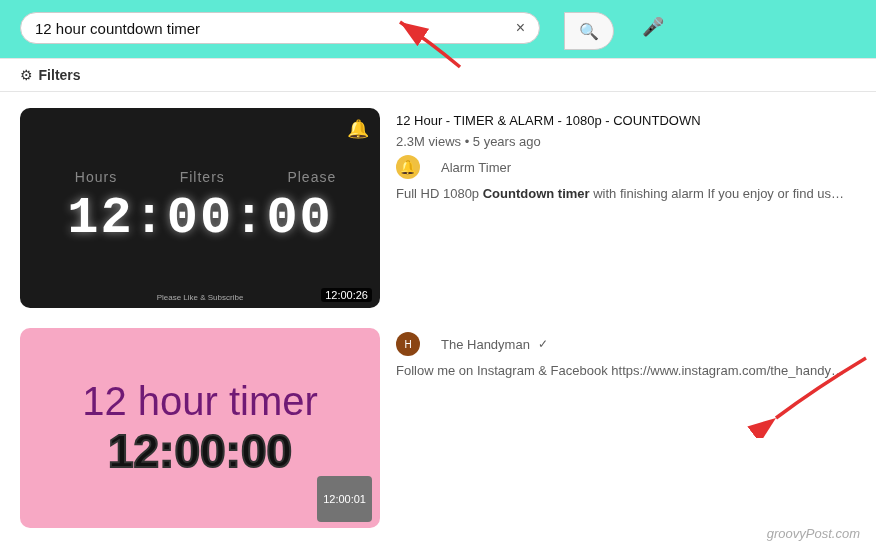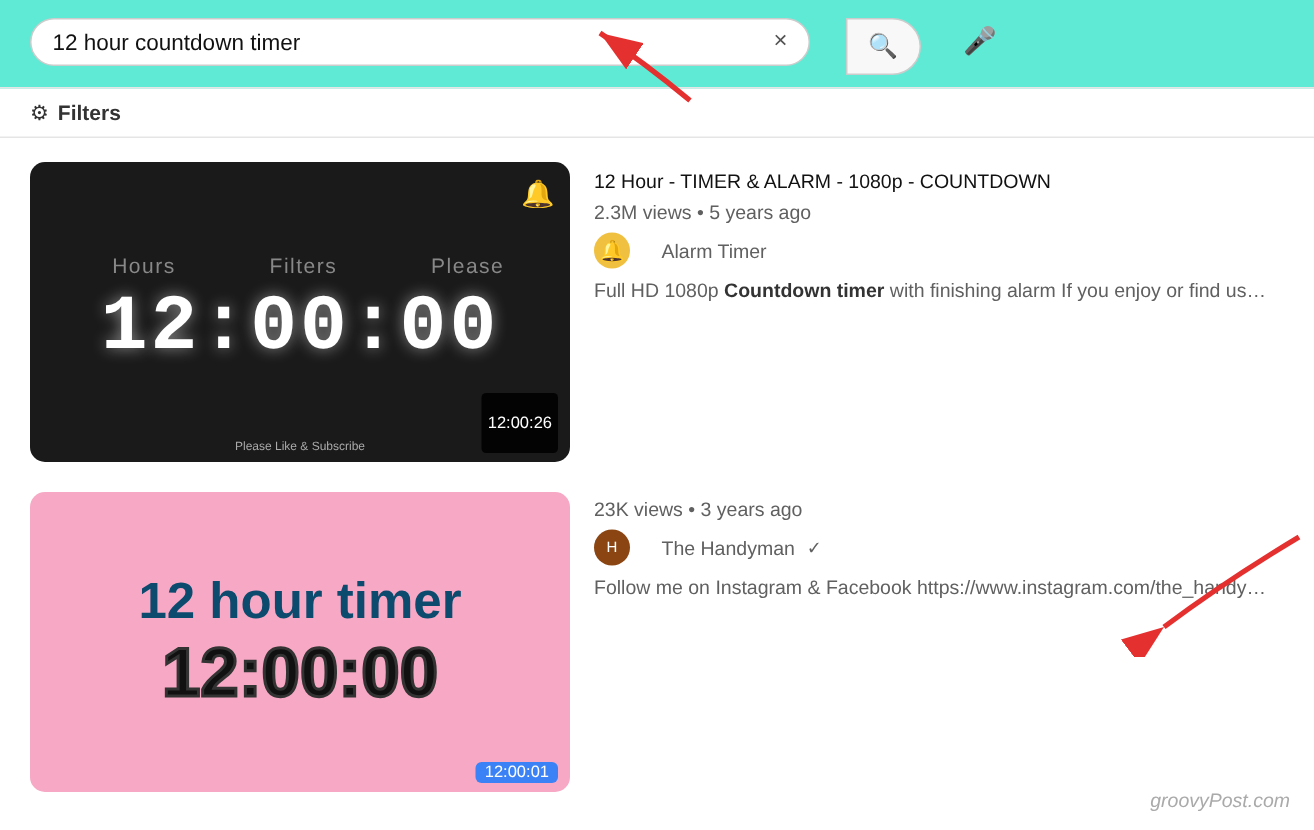--- a/index.html
+++ b/index.html
@@ -160,21 +160,21 @@
       white-space: nowrap;
     }
 
     .thumbnail-1 .duration-badge {
       position: absolute;
       bottom: 6px;
       right: 8px;
       background: rgba(0,0,0,0.85);
       color: #fff;
       font-size: 11px;
-      padding: 14px 4px;
+      padding: 1px 4px;
       border-radius: 3px;
     }
 
     .thumbnail-1 .bell-icon {
       position: absolute;
       top: 10px;
       right: 10px;
       font-size: 18px;
       color: #f8c200;
     }
@@ -183,42 +183,42 @@
     .thumbnail-2 {
       background: #f7a8c4;
       display: flex;
       flex-direction: column;
       align-items: center;
       justify-content: center;
       position: relative;
     }
 
     .thumbnail-2 .timer-text-big {
-      color: #0c4a6e;
-      font-size: 34px;
-      font-weight: bold;
+      color: #701a75;
+      font-size: 40px;
+      font-weight: normal;
       font-family: Arial, sans-serif;
     }
 
     .thumbnail-2 .time-display-2 {
       color: #111;
       font-size: 46px;
       font-weight: 900;
       font-family: Arial, sans-serif;
       -webkit-text-stroke: 2px #333;
     }
 
     .thumbnail-2 .duration-badge {
       position: absolute;
       bottom: 6px;
       right: 8px;
-      background: #3b82f6;
+      background: #737373;
       color: #fff;
       font-size: 11px;
-      padding: 1px 6px;
+      padding: 17px 6px;
       border-radius: 4px;
     }
 
     
     .video-info {
       flex: 1;
       padding-top: 4px;
     }
 
     .video-title {
@@ -364,21 +364,20 @@
     </div>
   </div>
 
   <div class="result-item" style="position:relative;">
     <div class="thumbnail thumbnail-2">
       <div class="timer-text-big">12 hour timer</div>
       <div class="time-display-2">12:00:00</div>
       <div class="duration-badge">12:00:01</div>
     </div>
     <div class="video-info" style="position:relative;">
-      <div class="video-meta">23K views • 3 years ago</div>
       <div class="channel-row">
         <div class="channel-avatar channel-avatar-handyman">
           <span>H</span>
         </div>
         <span class="channel-name">The Handyman</span>
         <span class="verified-badge">✓</span>
       </div>
       <div class="video-description">Follow me on Instagram &amp; Facebook https://www.instagram.com/the_handyman81/</div>
     </div>
 

